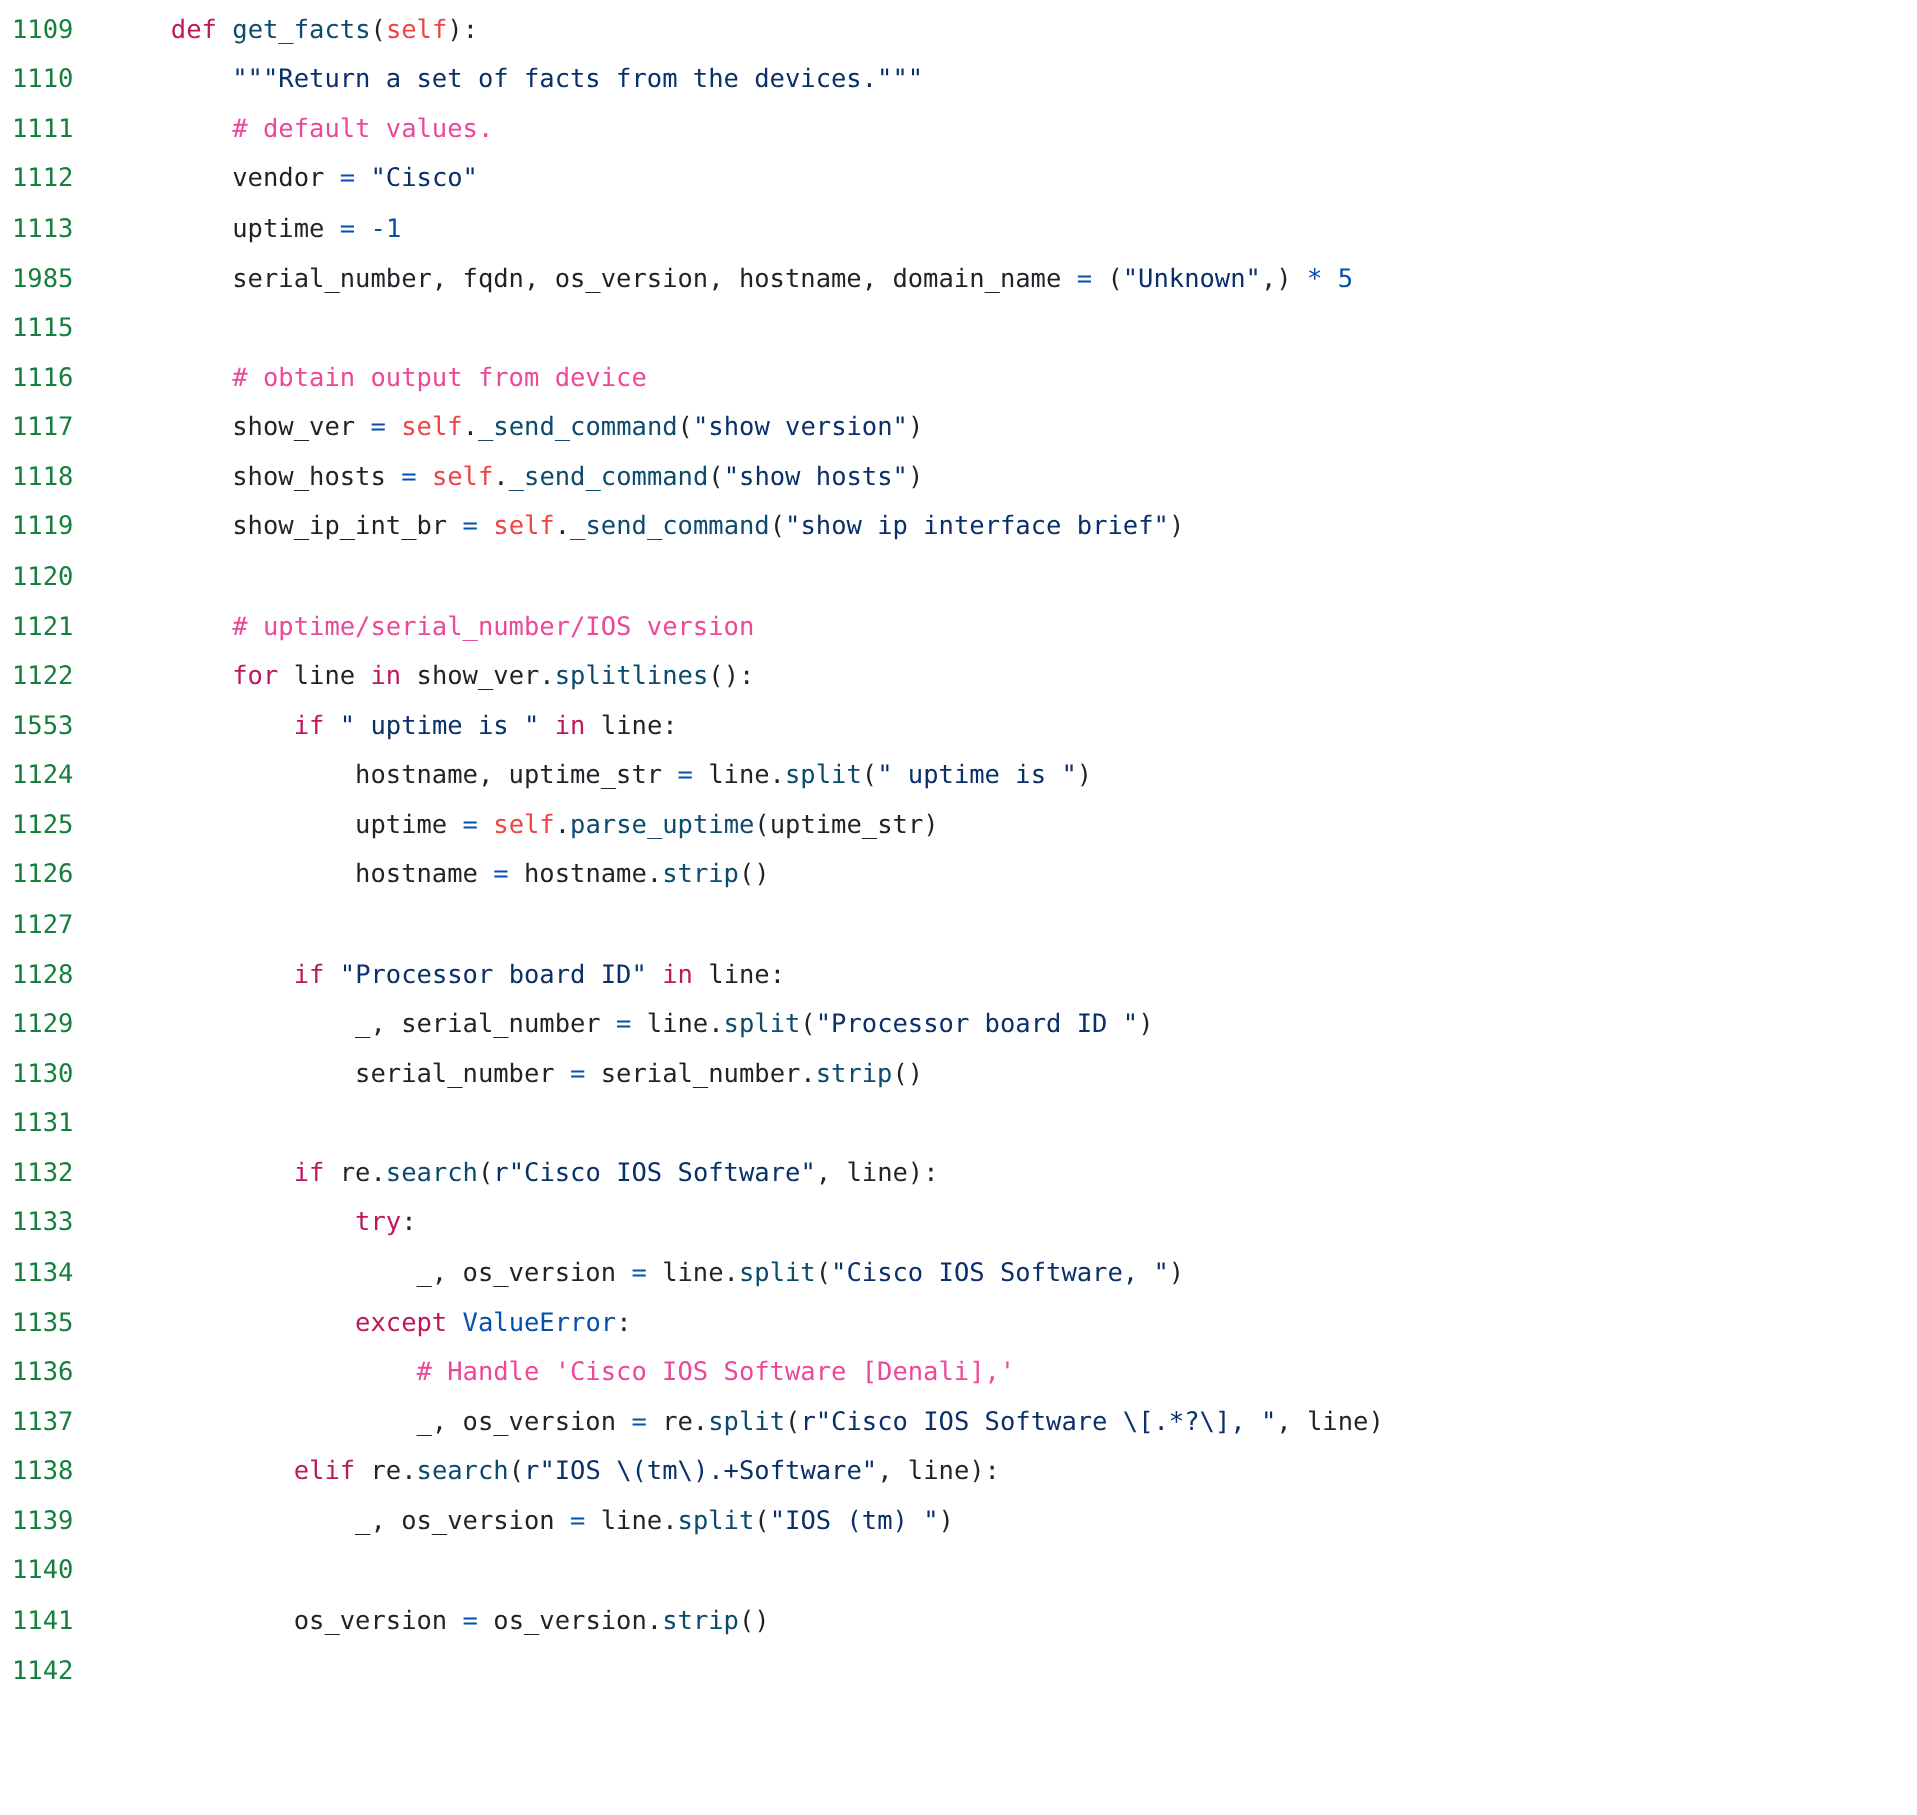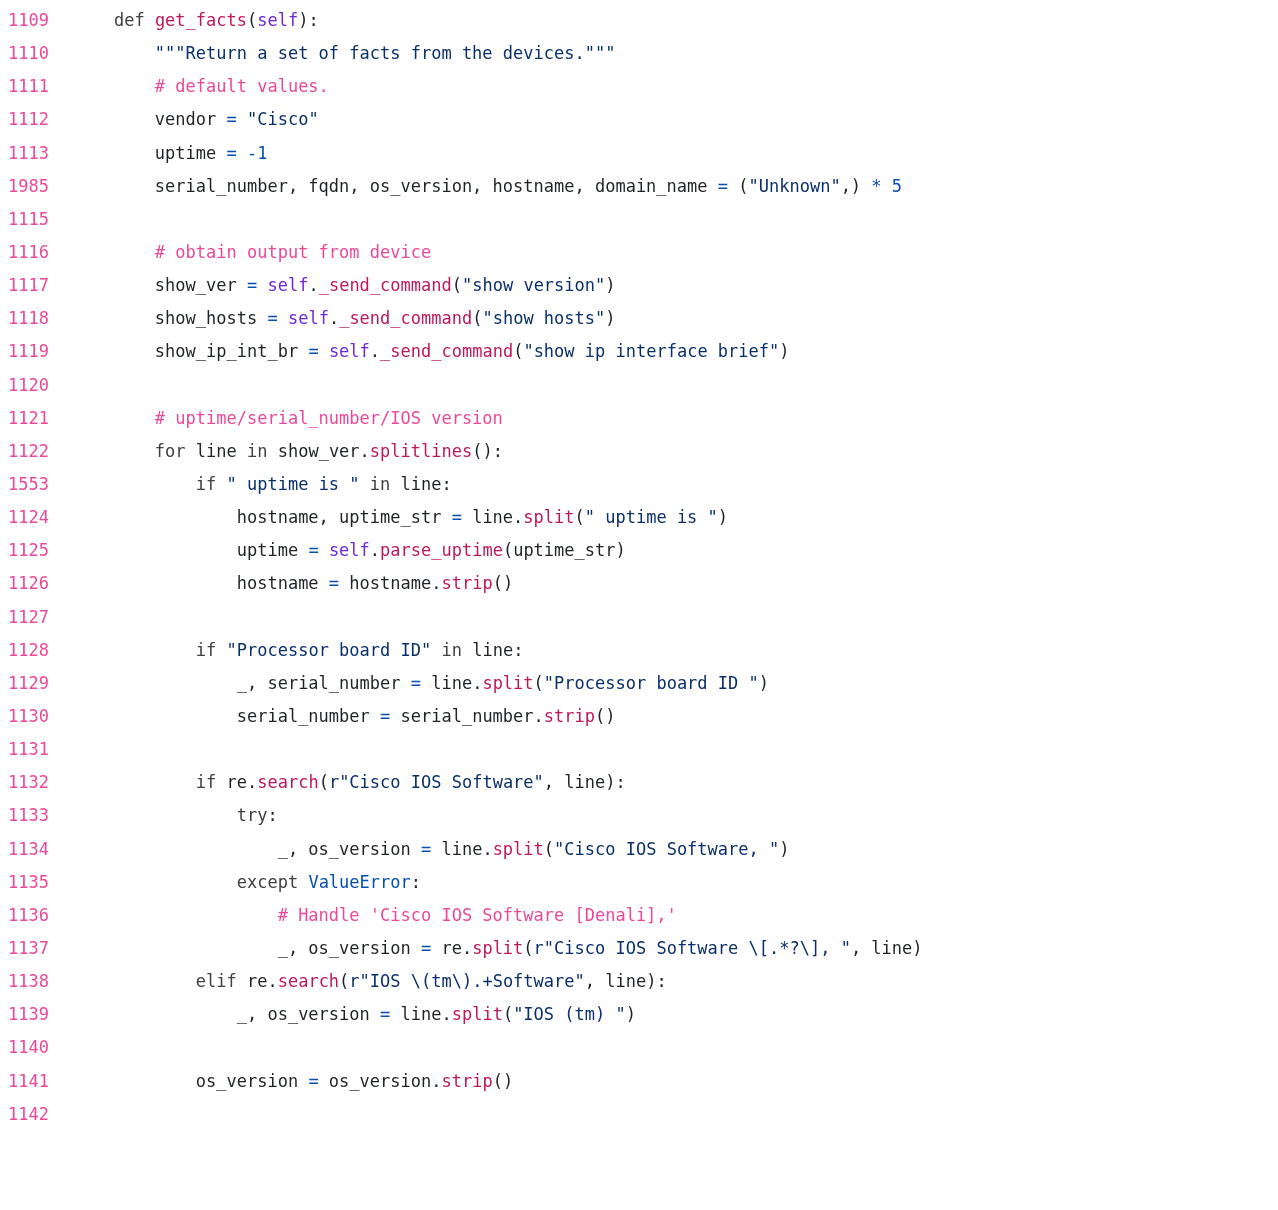--- a/index.html
+++ b/index.html
@@ -12,45 +12,45 @@
     color: #1f2328;
   }
   .code-container {
     display: flex;
     width: 1278px;
     padding-top: 4px;
   }
   .gutter {
     flex: 0 0 auto;
     text-align: center;
-    color: #ec4899;
+    color: #15803d;
     user-select: none;
     padding-right: 24px;
     padding-left: 8px;
   }
   .gutter .ln {
     display: block;
     height: 1.95em;
   }
   .code {
     flex: 1 1 auto;
     white-space: pre;
   }
   .code .line {
     display: block;
     height: 1.95em;
   }
   
-  .tok-kw      { color: #404040; }  
-  .tok-fn      { color: #be185d; }  
+  .tok-kw      { color: #be185d; }  
+  .tok-fn      { color: #0c4a6e; }  
   .tok-str     { color: #0a3069; }  
   .tok-com     { color: #ec4899; }  
   .tok-num     { color: #0550ae; }  
   .tok-op      { color: #0550ae; }  
-  .tok-self    { color: #6d28d9; margin-top: 22px; }
+  .tok-self    { color: #ef4444; margin-top: 22px; }
   .tok-fnname  { color: #0550ae; }  
 </style>
 </head>
 <body>
 
 <div class="code-container">
   <div class="gutter" id="gutter">
       <span class="ln">1109</span>
       <span class="ln">1110</span>
       <span class="ln">1111</span>

